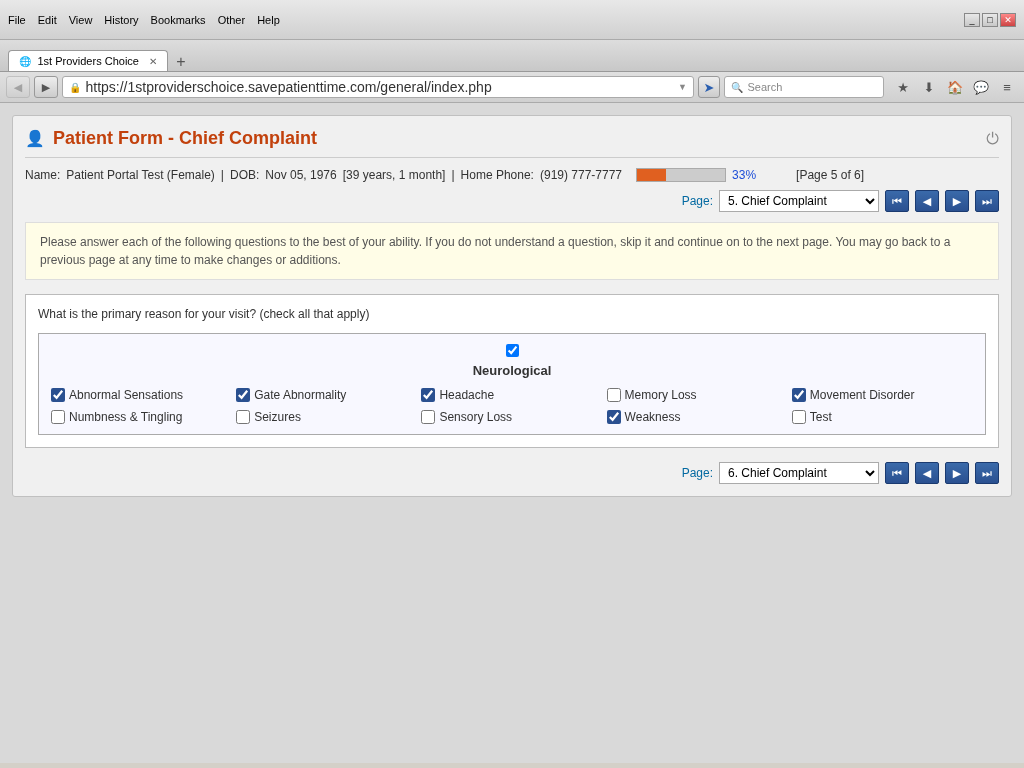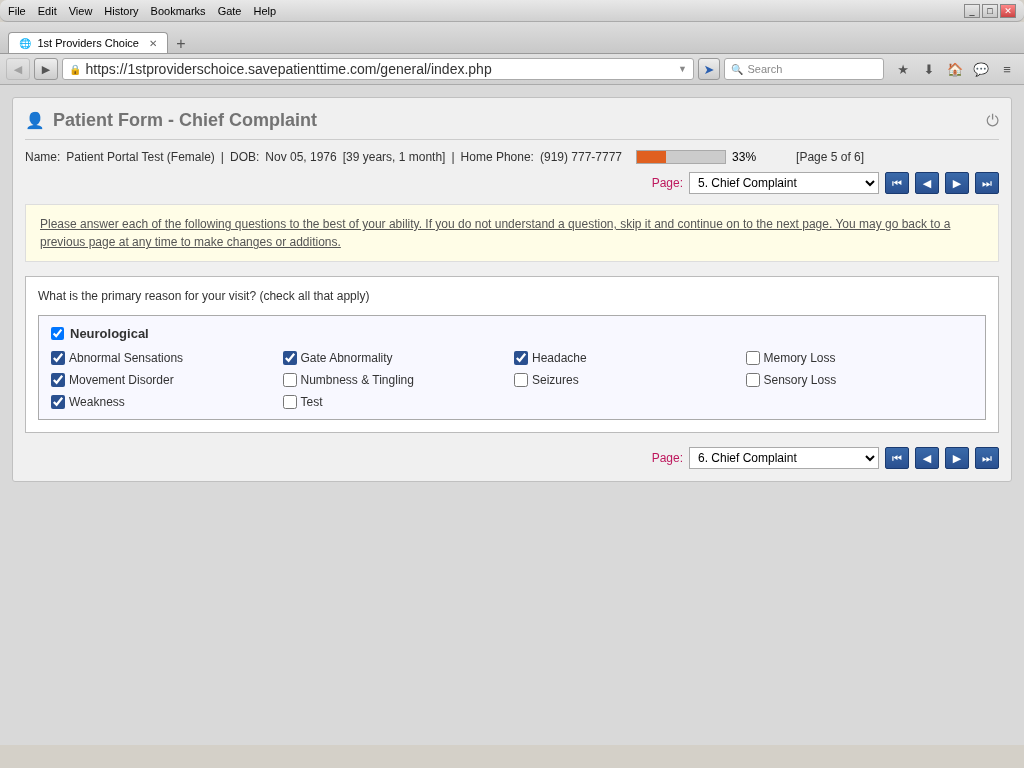--- a/index.html
+++ b/index.html
@@ -1,27 +1,26 @@
 <!DOCTYPE html>
 <html><head>
   <meta charset="utf-8">
   <style>
     * { box-sizing: border-box; margin: 0; padding: 0; }
     body { font-family: Arial, sans-serif; font-size: 13px; background: #d4d0c8; }
 
     
     .browser-titlebar {
       background: linear-gradient(to bottom, #e8e8e8, #d0d0d0);
-      height: 22px;
+      height: 40px;
       display: flex;
       align-items: center;
       padding: 0 8px;
       border-bottom: 1px solid #aaa;
       font-size: 11px;
-      border-radius: 7px;
     }
     .browser-menu {
       display: flex;
       gap: 12px;
       font-size: 11px;
       color: #000;
     }
     .browser-menu span { cursor: pointer; }
     .window-controls {
       margin-left: auto;
@@ -152,21 +151,21 @@
       padding-bottom: 8px;
       margin-bottom: 10px;
     }
     .form-title-area {
       display: flex;
       align-items: center;
       gap: 8px;
     }
     .form-title {
       font-size: 18px;
-      color: #737373;
+      color: #c2410c;
       font-weight: bold;
     }
     .patient-icon { font-size: 16px; color: #2c5077; }
     .power-icon { font-size: 16px; color: #888; cursor: pointer; }
 
     
     .patient-info {
       font-size: 12px;
       color: #333;
       margin-bottom: 8px;
@@ -186,44 +185,44 @@
       height: 14px;
       background: #ccc;
       border: 1px solid #aaa;
     }
     .progress-bar-fill {
       height: 100%;
       background: #e06020;
     }
     .progress-pct {
       font-size: 12px;
-      color: #000000;
+      color: #1d4ed8;
     }
     .page-info {
       font-size: 12px;
       color: #333;
       margin-left: 6px;
       padding-left: 28px;
     }
 
     
     .page-nav {
       display: flex;
       align-items: center;
       justify-content: flex-end;
       margin-bottom: 10px;
       gap: 6px;
     }
-    .page-label { font-size: 12px; color: #be185d; }
+    .page-label { font-size: 12px; color: #0369a1; }
     .page-select {
       padding: 2px 4px;
       font-size: 12px;
       border: 1px solid #aaa;
       background: white;
-      width: 190px;
+      width: 160px;
     }
     .nav-arrow-btn {
       width: 24px; height: 22px;
       background: linear-gradient(to bottom, #3a6aaa, #2a5090);
       border: 1px solid #1a3a70;
       color: white;
       display: flex; align-items: center; justify-content: center;
       cursor: pointer;
       font-size: 11px;
       border-radius: 2px;
@@ -231,21 +230,20 @@
 
     
     .instruction-box {
       background: #fffde7;
       border: 1px solid #ddd;
       padding: 10px 14px;
       margin-bottom: 14px;
       font-size: 12px;
       color: #555;
       line-height: 1.5;
-      text-decoration: underline;
     }
 
     
     .form-section {
       border: 1px solid #bbb;
       background: white;
       padding: 12px;
     }
     .section-title {
       font-size: 12px;
@@ -255,29 +253,30 @@
     .neurological-group {
       border: 1px solid #aaa;
       padding: 10px 12px;
       background: #f8f8ff;
     }
     .group-header {
       display: flex;
       align-items: center;
       gap: 6px;
       margin-bottom: 10px;
+      flex-direction: column;
     }
     .group-label {
       font-size: 13px;
       font-weight: bold;
       color: #333;
     }
     .checkbox-grid {
       display: grid;
-      grid-template-columns: repeat(4, 1fr);
+      grid-template-columns: repeat(5, 1fr);
       gap: 8px 4px;
     }
     .checkbox-item {
       display: flex;
       align-items: center;
       gap: 4px;
       font-size: 12px;
       color: #333;
     }
     .checkbox-item input[type="checkbox"] {
@@ -297,21 +296,21 @@
 </head>
 <body>
 
 <div class="browser-titlebar">
   <div class="browser-menu">
     <span>File</span>
     <span>Edit</span>
     <span>View</span>
     <span>History</span>
     <span>Bookmarks</span>
-    <span>Gate</span>
+    <span>Other</span>
     <span>Help</span>
   </div>
   <div class="window-controls">
     <div class="win-btn">_</div>
     <div class="win-btn">□</div>
     <div class="win-btn close">✕</div>
   </div>
 </div>
 
 <div class="tab-bar">

